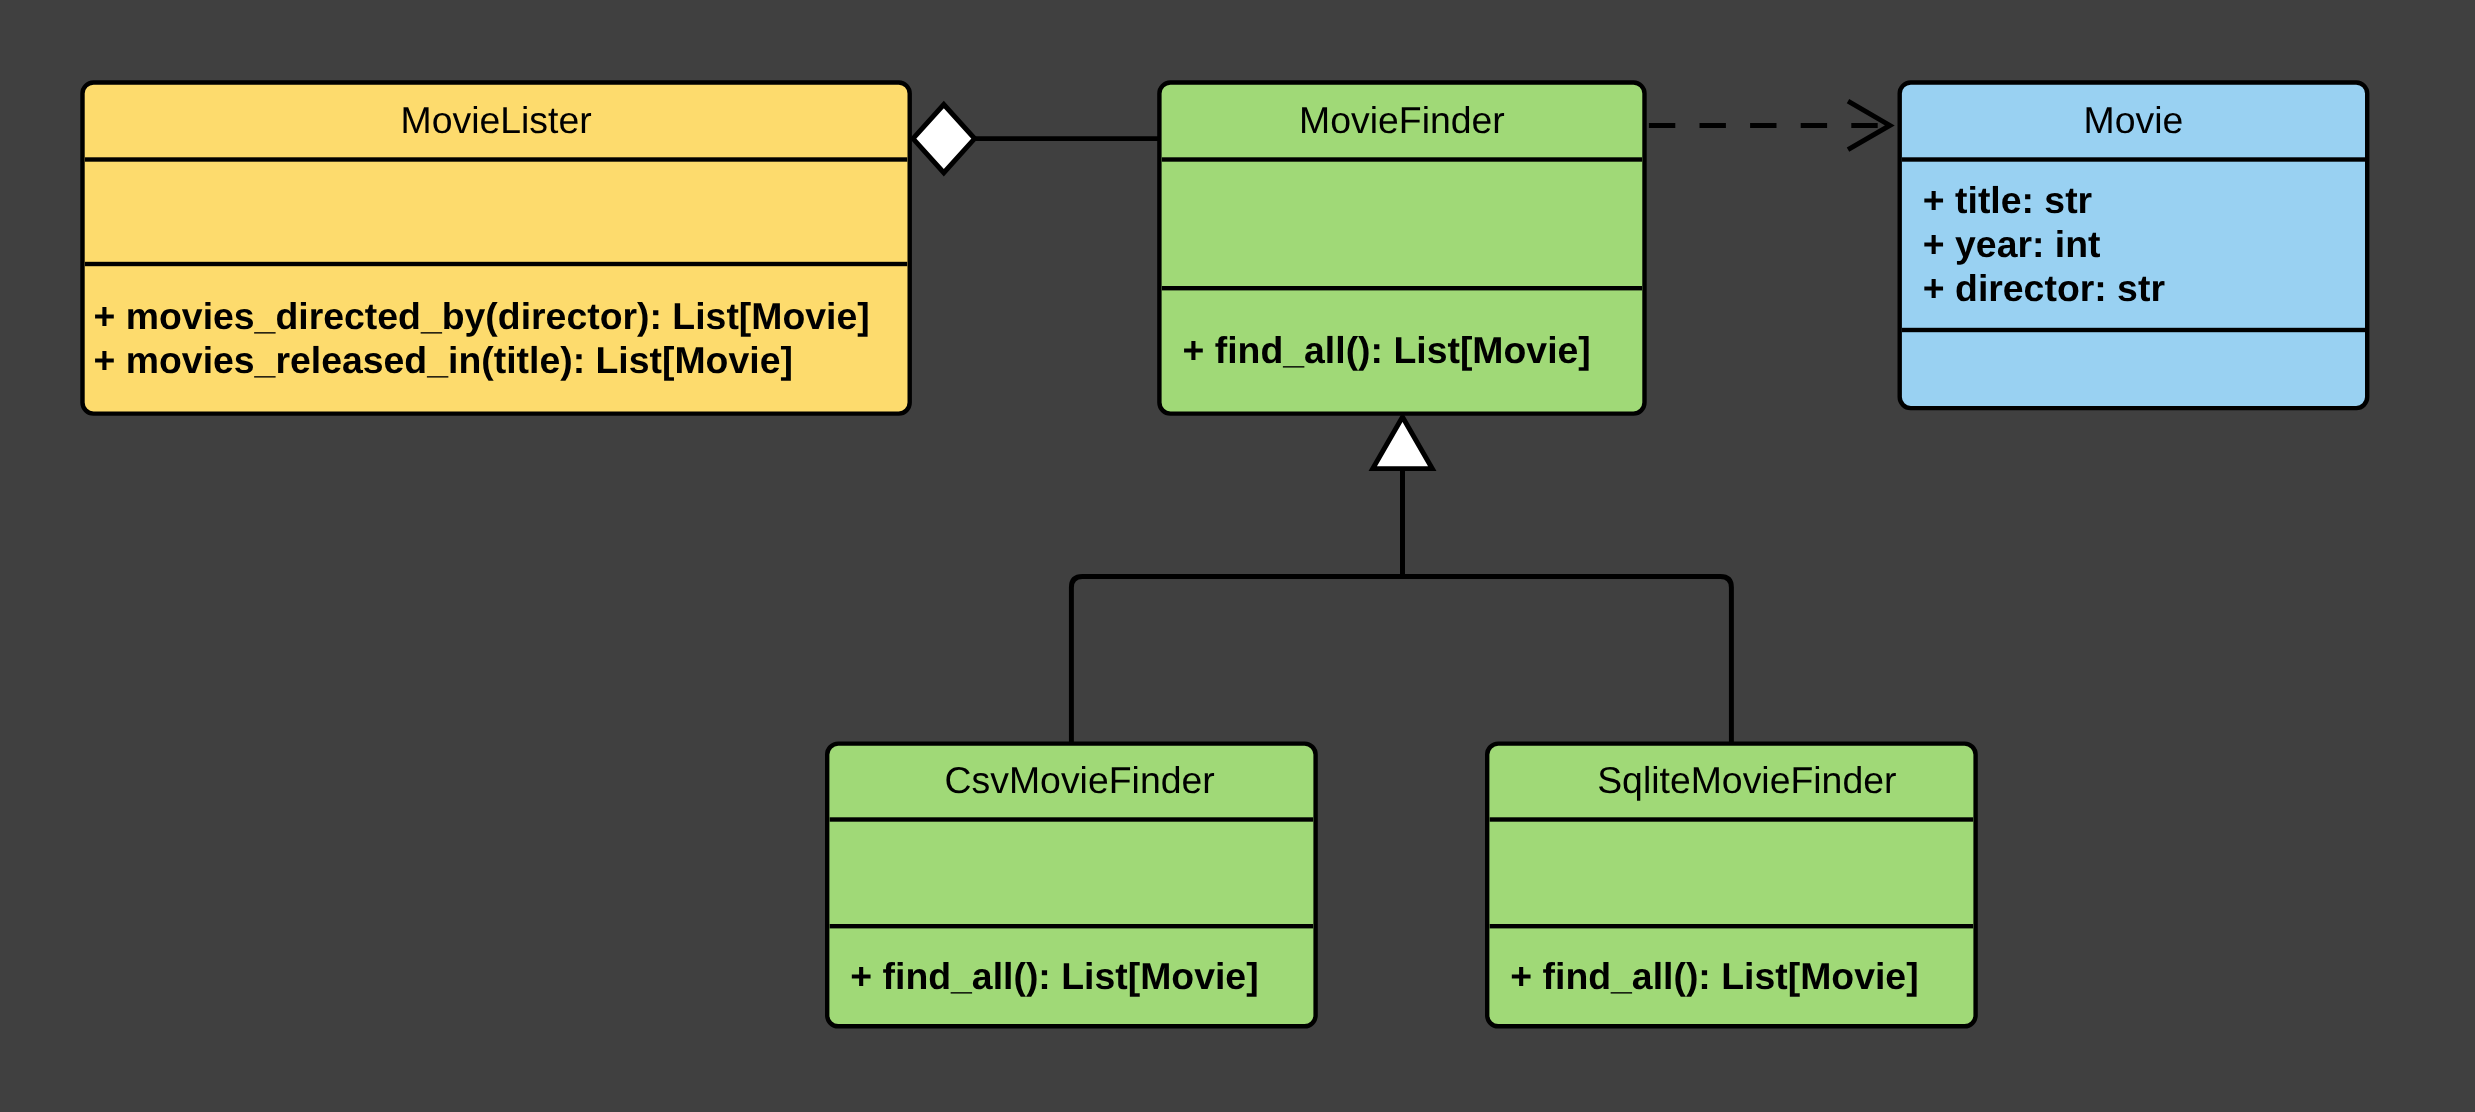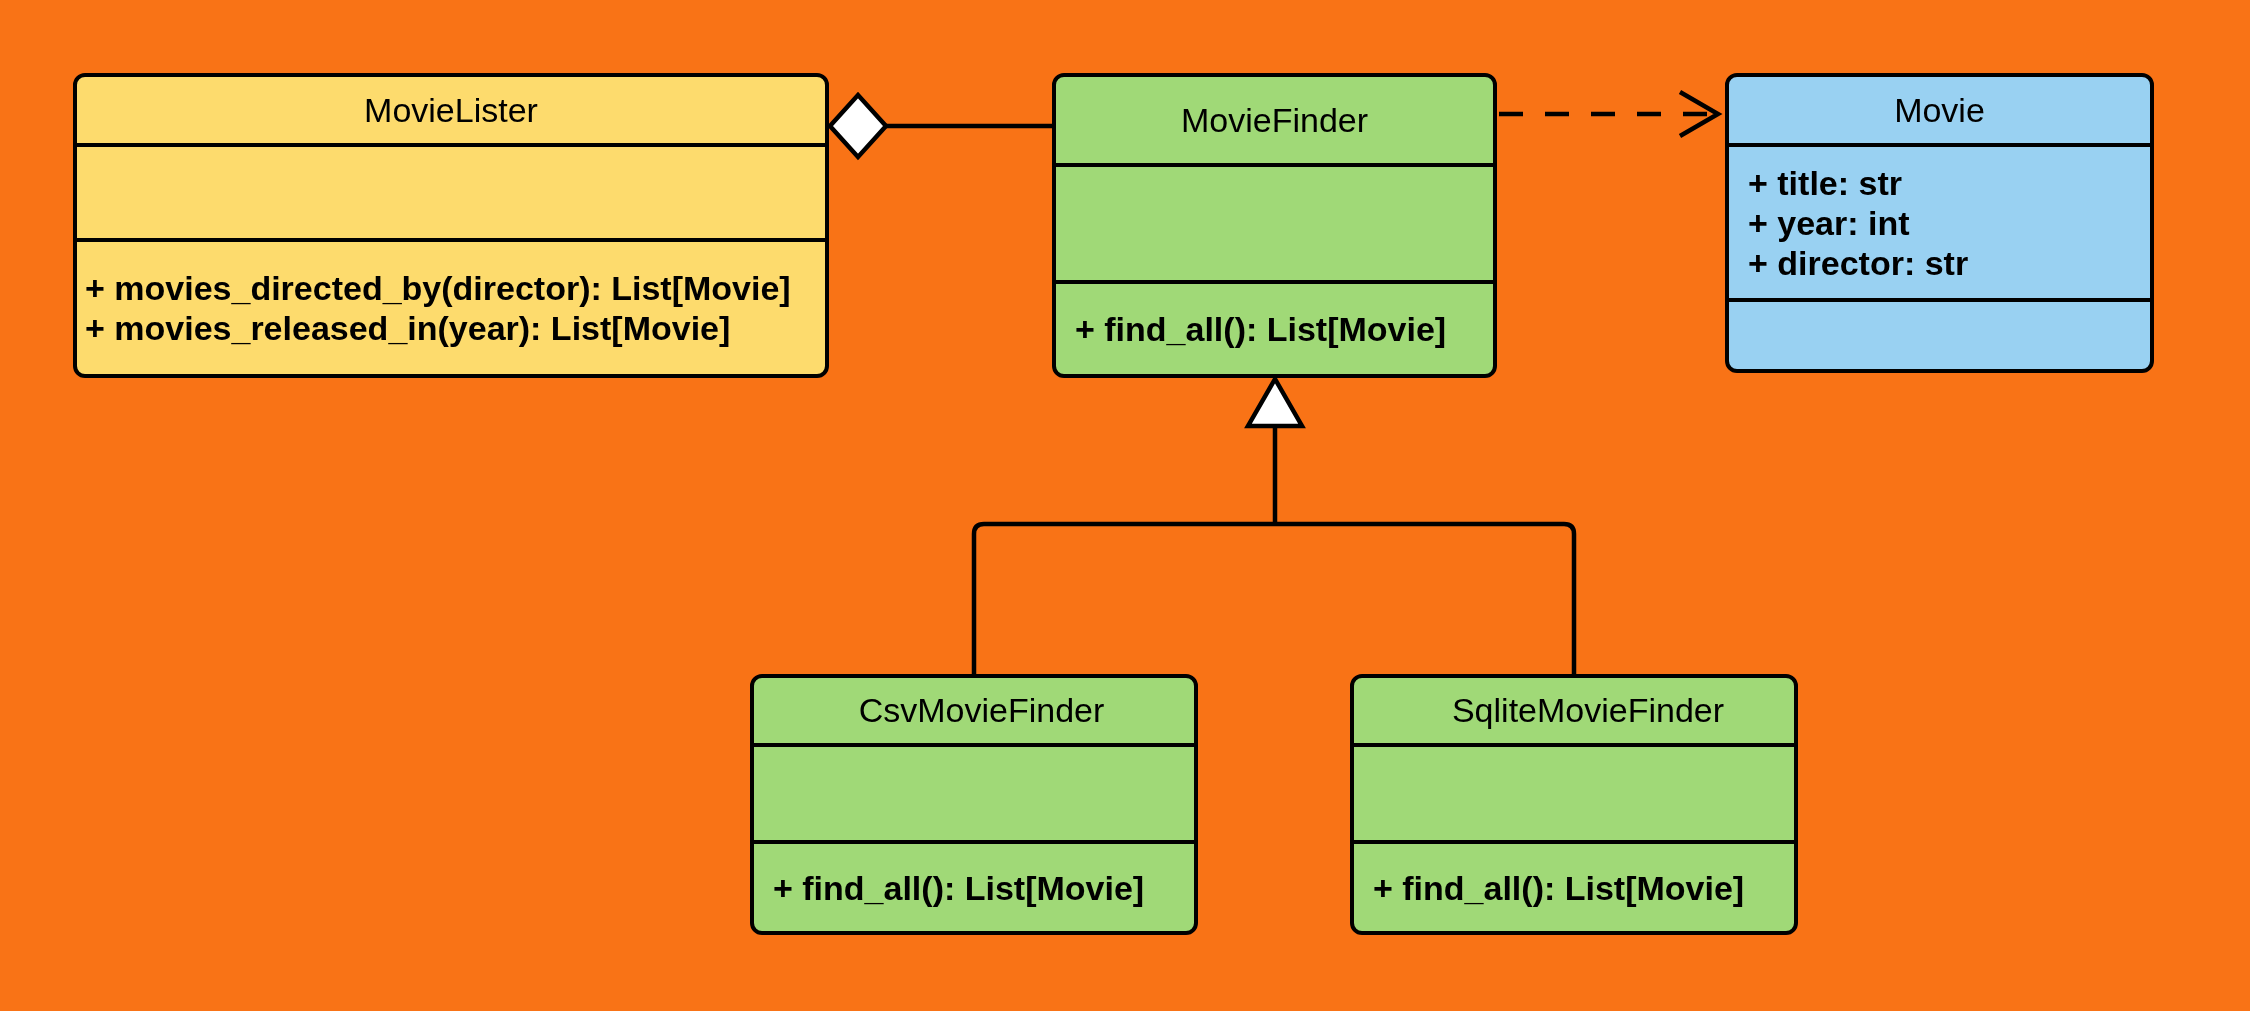--- a/index.html
+++ b/index.html
@@ -5,21 +5,21 @@
   html, body {
     margin: 0;
     padding: 0;
     background: #ffffff;
     font-family: "Liberation Sans", sans-serif;
   }
   .canvas {
     position: relative;
     width: 2250px;
     height: 1011px;
-    background: #f97316;
+    background: #404040;
     overflow: hidden;
   }
   .connector-layer {
     position: absolute;
     left: 0;
     top: 0;
     z-index: 1;
     pointer-events: none;
   }
   .connector-layer line,
@@ -67,21 +67,21 @@
     font-weight: bold;
   }
   .c-lister .member { padding-left: 8px; }
 
   
   .c-lister  { left: 73px;   top: 73px;  width: 756px; height: 305px; }
   .c-lister  .title { height: 66px; }
   .c-lister  .attrs { flex: 0 0 95px; }
 
   .c-finder  { left: 1052px; top: 73px;  width: 445px; height: 305px; }
-  .c-finder  .title { height: 86px; }
+  .c-finder  .title { height: 66px; }
   .c-finder  .attrs { flex: 0 0 117px; }
 
   .c-movie   { left: 1725px; top: 73px;  width: 429px; height: 300px; }
   .c-movie   .title { height: 66px; }
   .c-movie   .attrs { flex: 0 0 155px; }
 
   .c-csv     { left: 750px;  top: 674px; width: 448px; height: 261px; }
   .c-csv     .title { height: 65px; margin-left: 15px; }
   .c-csv     .attrs { flex: 0 0 97px; }
 
@@ -111,21 +111,21 @@
       <line x1="1275" y1="422" x2="1275" y2="526"></line>
       <polygon points="1275,379 1248,426 1302,426" fill="#ffffff"></polygon>
     </g>
   </svg>
 
   <div class="uml-class c-lister" style="background-color: rgb(253, 219, 109);">
     <div class="title">MovieLister</div>
     <div class="compartment attrs"></div>
     <div class="compartment methods">
       <div class="member">+ movies_directed_by(director): List[Movie]</div>
-      <div class="member">+ movies_released_in(year): List[Movie]</div>
+      <div class="member">+ movies_released_in(title): List[Movie]</div>
     </div>
   </div>
 
   <div class="uml-class c-finder" style="background-color: rgb(160, 217, 119);">
     <div class="title">MovieFinder</div>
     <div class="compartment attrs"></div>
     <div class="compartment methods">
       <div class="member">+ find_all(): List[Movie]</div>
     </div>
   </div>

